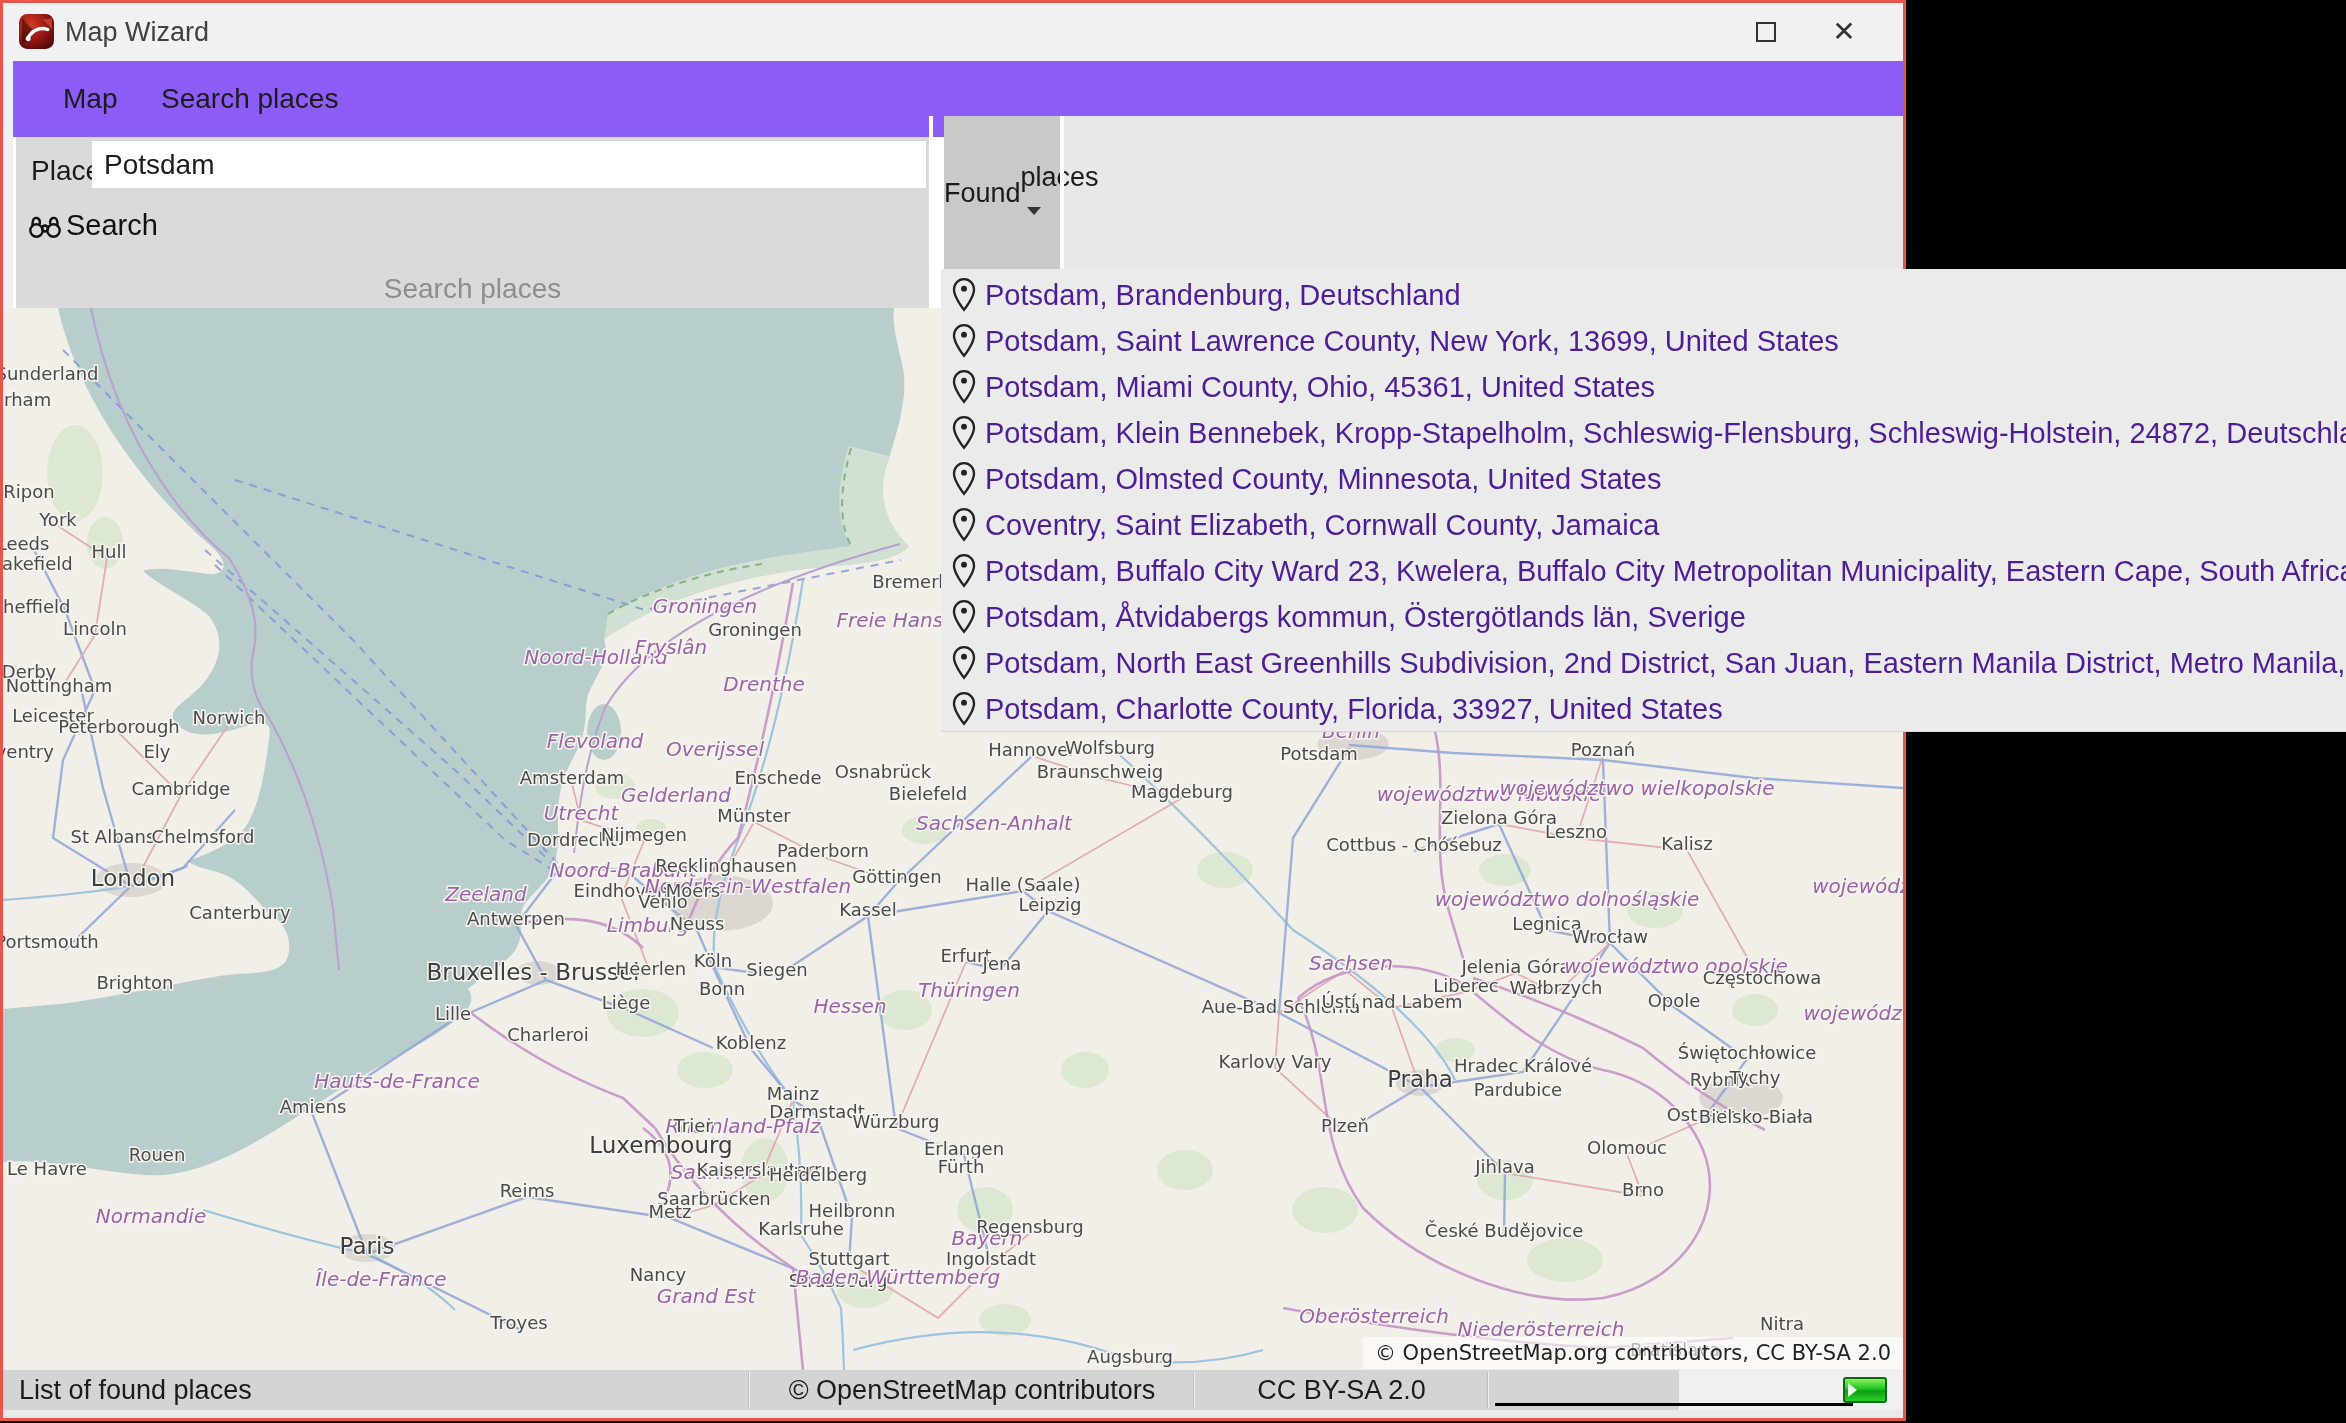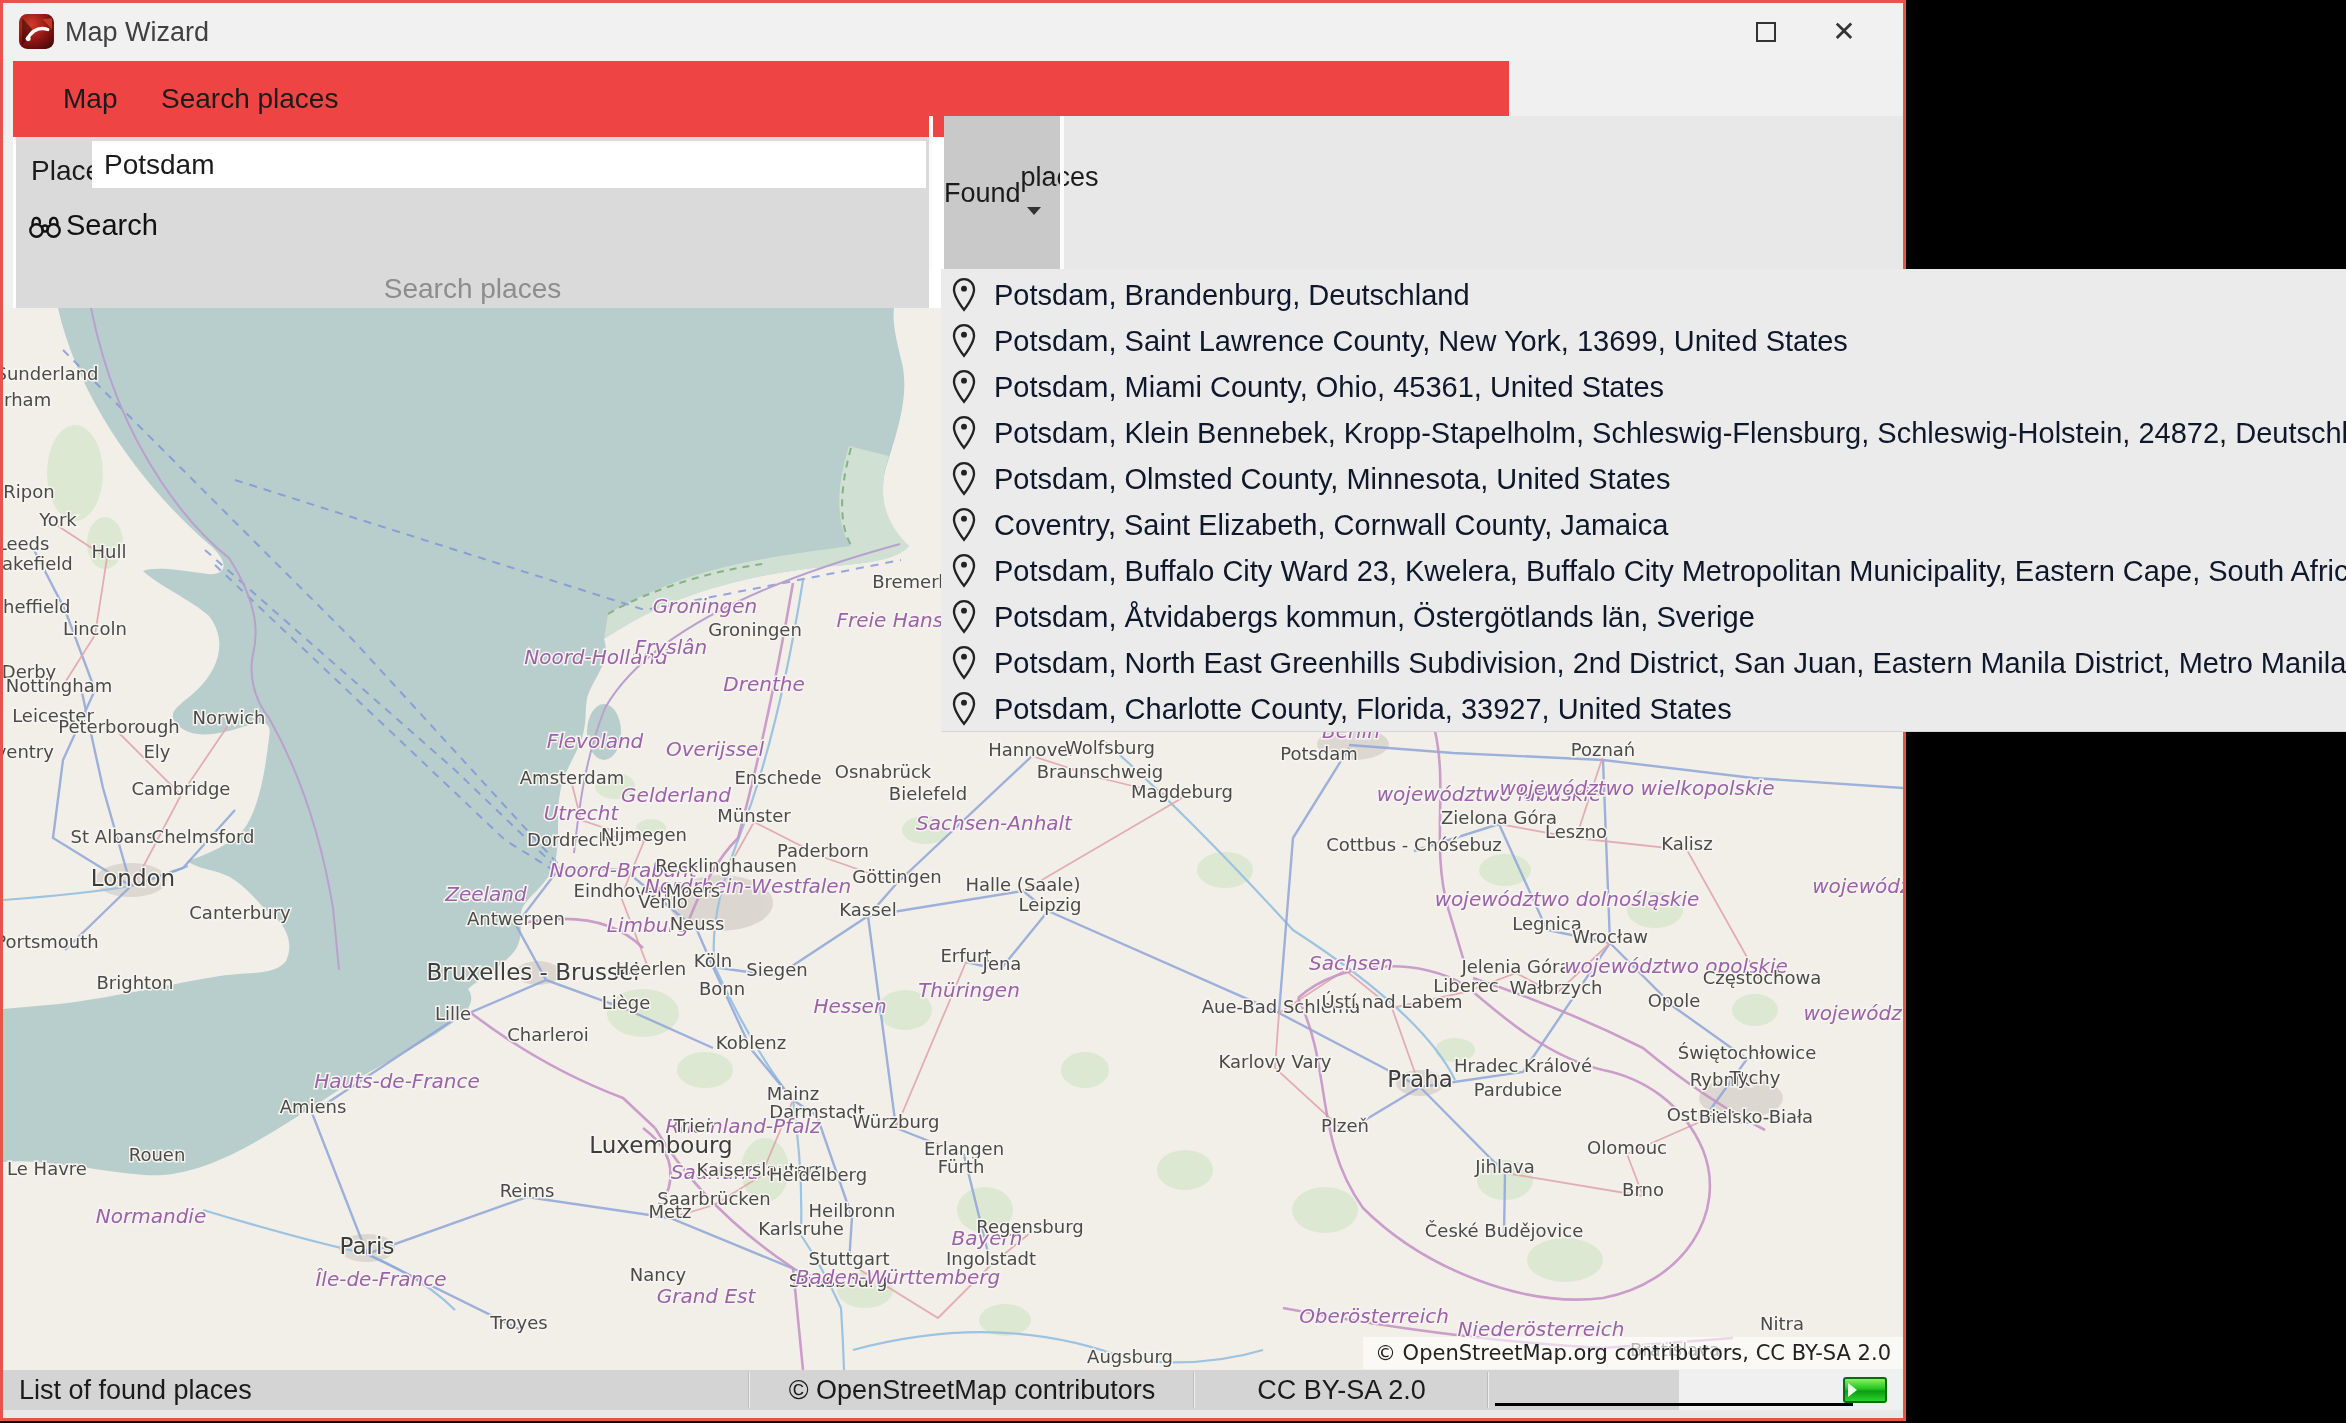--- a/index.html
+++ b/index.html
@@ -11,21 +11,21 @@
   .titlebar{position:absolute;left:0;top:0;width:1900px;height:58px;background:#f1f1f1;}
   .appicon{position:absolute;left:15px;top:10px;width:37px;height:37px;}
   .title{position:absolute;left:62px;top:14px;font-size:27px;color:#404040;}
   .winbtn{position:absolute;top:0;width:82px;height:58px;display:flex;align-items:center;justify-content:center;
     color:#333;cursor:default;}
   .btn-max{right:96px;}
   .btn-close{right:18px;}
   .maxglyph{width:20px;height:20px;border:2px solid #333;display:inline-block;}
   .closeglyph{font-size:28px;line-height:1;}
   
-  .tabstrip{position:absolute;left:10px;top:58px;width:1496px;height:76px;background:#ef4444;}
+  .tabstrip{position:absolute;left:10px;top:58px;width:1890px;height:76px;background:#8b5cf6;}
   .tab{position:absolute;top:0;height:76px;display:flex;align-items:center;font-size:28px;color:#1b1b1b;padding:0 8px;}
   .tab-map{left:42px;}
   .tab-search{left:140px;}
   
   .ribbon{position:absolute;left:10px;top:134px;width:1890px;height:174px;background:#fff;}
   .group-left{position:absolute;left:3px;top:0;width:913px;height:174px;background:#dadada;}
   .place-label{position:absolute;left:15px;top:18px;font-size:28px;color:#1b1b1b;}
   .place-input{position:absolute;left:76px;top:4px;width:834px;height:47px;background:#fff;border:none;
     font-size:28px;color:#1b1b1b;padding:0 12px;font-family:"Liberation Sans",sans-serif;outline:none;}
   .search-btn{position:absolute;left:12px;top:72px;display:flex;align-items:center;gap:4px;
@@ -62,21 +62,21 @@
   .chunk{position:absolute;right:8px;top:5px;width:44px;height:26px;border:2px solid #0c6b0c;border-radius:3px;
     background:linear-gradient(180deg,#8af25e 0%,#21c421 45%,#0f9c12 55%,#29d22e 100%);}
   .chunk:before{content:"";position:absolute;left:3px;top:4px;border-left:9px solid #eaffea;
     border-top:7px solid transparent;border-bottom:7px solid transparent;}
   .belowbar{position:absolute;left:0;top:1407px;width:1900px;height:8px;background:#e9e9e9;}
   
   .dropdown{position:absolute;left:941px;top:269px;width:1405px;height:463px;background:#ebebeb;
     border-bottom:1px solid #d6d6d6;padding-top:3px;}
   .dd-row{height:46px;display:flex;align-items:center;cursor:default;}
   .dd-row .pin{margin-left:8px;width:30px;flex:0 0 30px;}
-  .dd-row .txt{margin-left:15px;font-size:29px;color:#0f172a;white-space:nowrap;}
+  .dd-row .txt{margin-left:6px;font-size:29px;color:#4c1d95;white-space:nowrap;}
 </style>
 </head>
 <body>
 
 <div class="window">
 
   <div class="titlebar">
     <svg class="appicon" viewBox="0 0 36 36">
       <defs>
           <radialGradient id="ag" cx="35%" cy="30%" r="90%">

